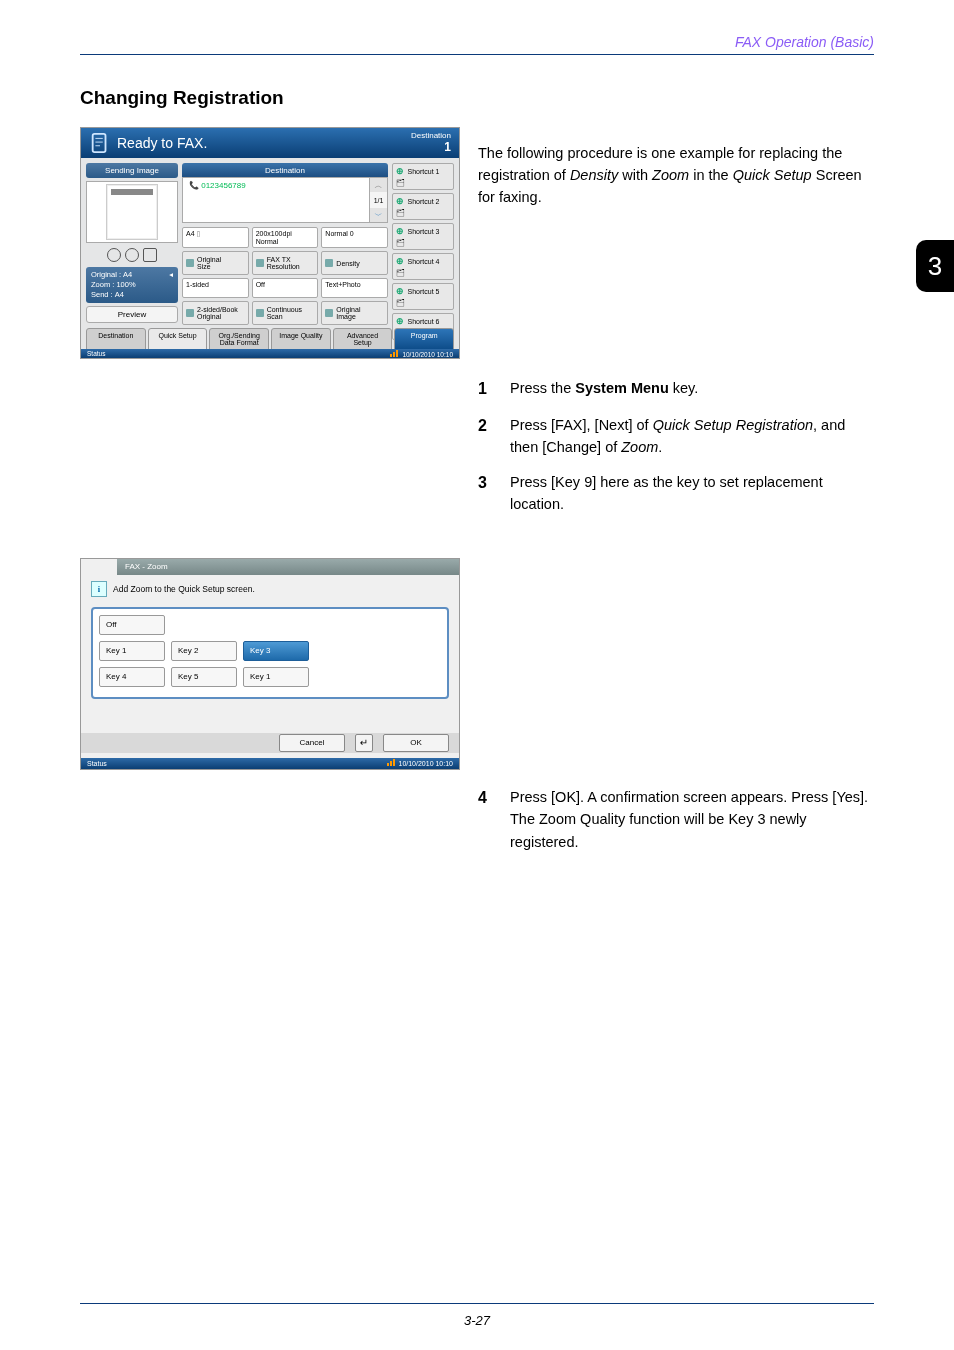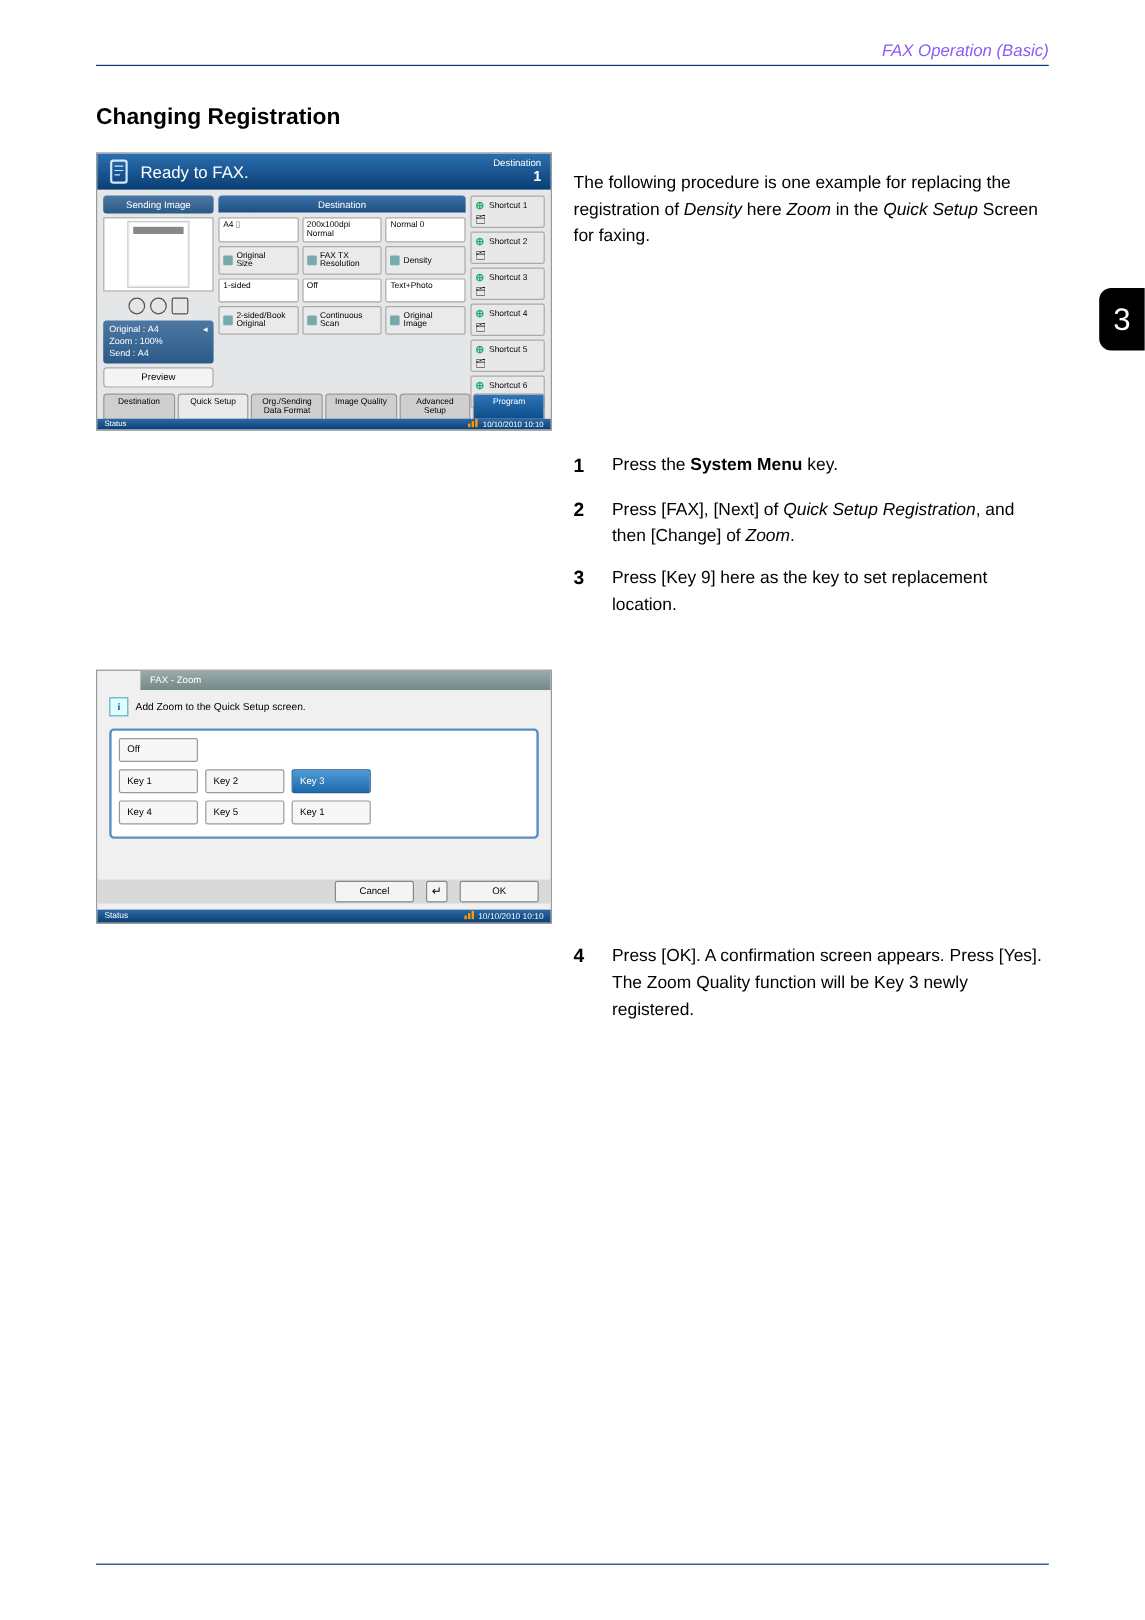--- a/index.html
+++ b/index.html
@@ -165,20 +165,28 @@
                   </div>
                 <div class="s1-info-line">
                     <span><span>Send</span>&nbsp;:&nbsp;<span>A4</span></span>
                   </div>
               </div>
               <div class="s1-preview-btn">Preview</div>
             </div>
 
             <div class="s1-mid">
               <div class="s1-dest-hdr">Destination</div>
+              <div class="s1-dest-box">
+                <span class="s1-dest-text"><span style="color:#27a827;">📞</span>&nbsp;<span>0123456789</span></span>
+                <div class="s1-scroll">
+                  <div class="s1-arrow">︿</div>
+                  <div class="s1-page-ind">1/1</div>
+                  <div class="s1-arrow" style="color:#4a8dc4;">﹀</div>
+                </div>
+              </div>
 
               <div class="s1-grid">
                 <div class="s1-cell"><span>A4</span> <span style="color:#777;">▯</span></div>
                 <div class="s1-cell" style="white-space:pre-line;">200x100dpi
 Normal</div>
                 <div class="s1-cell">Normal 0</div>
 
                 <div class="s1-cell2">
                     <span class="s1-chev"></span>
                     <span style="white-space:pre-line;">Original
@@ -279,21 +287,21 @@
                   <span style="height:3px;"></span>
                   <span style="height:5px;"></span>
                   <span style="height:7px;"></span>
                 </span><span>10/10/2010  10:10</span></span>
           </div>
         </div>
       </div>
 
       <div class="right-col">
         <p class="intro-text">
-          <span>The following procedure is one example for replacing the registration of </span><em>Density</em><span> here </span><em>Zoom</em><span> in the </span><em>Quick Setup</em><span> Screen for faxing.</span>
+          <span>The following procedure is one example for replacing the registration of </span><em>Density</em><span> with </span><em>Zoom</em><span> in the </span><em>Quick Setup</em><span> Screen for faxing.</span>
         </p>
 
         <div class="steps">
           <div class="step">
             <div class="step-num">1</div>
             <div class="step-body"><span>Press the </span><strong>System Menu</strong><span> key.</span></div>
           </div>
           <div class="step">
             <div class="step-num">2</div>
             <div class="step-body"><span>Press [FAX], [Next] of </span><em>Quick Setup Registration</em><span>, and then [Change] of </span><em>Zoom</em><span>.</span></div>
@@ -348,13 +356,14 @@
         <div class="step" style="margin-top:18px;">
           <div class="step-num">4</div>
           <div class="step-body">Press [OK]. A confirmation screen appears. Press [Yes]. The Zoom Quality function will be Key 3 newly registered.</div>
         </div>
       </div>
     </div>
 
   </div>
 
   <div class="bottom-rule"></div>
+  <div class="page-number">3-27</div>
 </div>
 
 </body></html>

